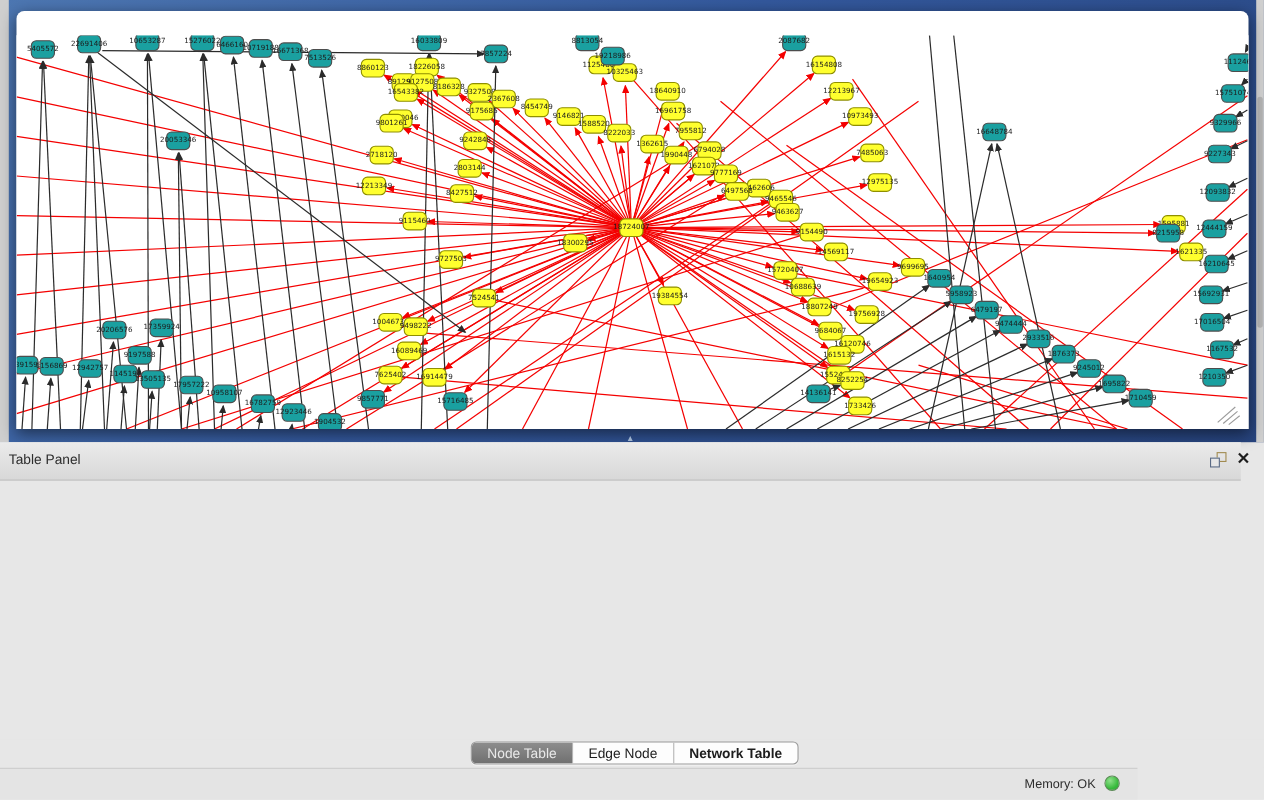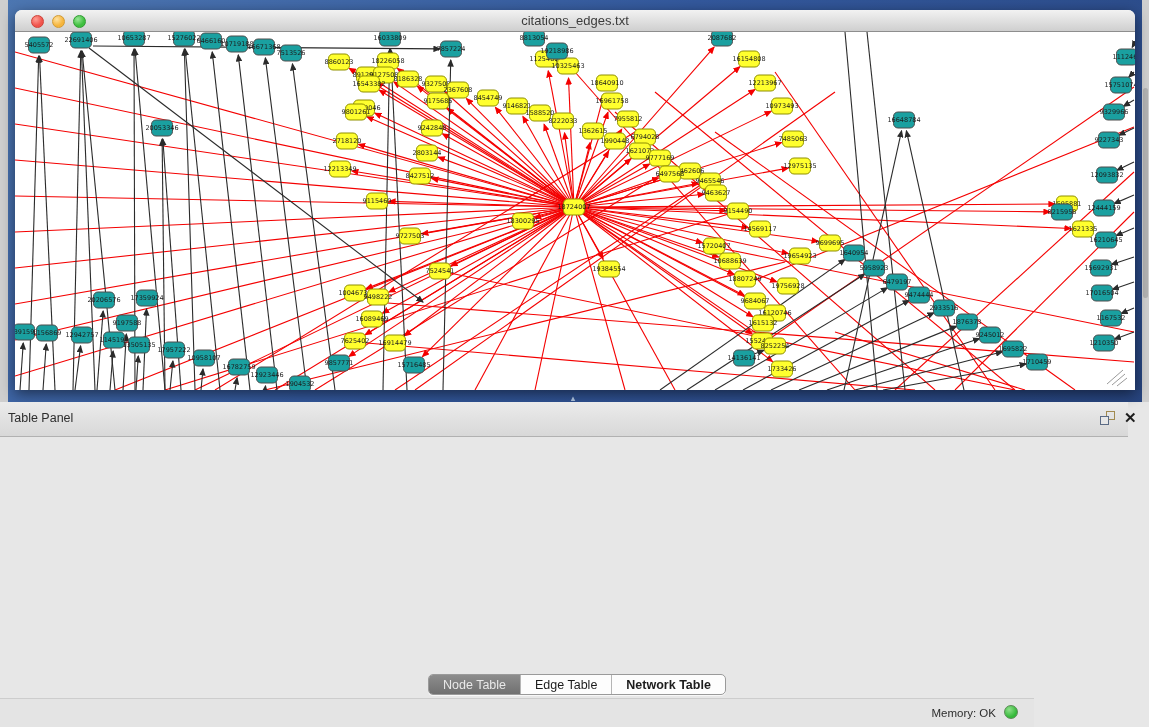--- a/index.html
+++ b/index.html
@@ -43,26 +43,20 @@
 </style>
 </head>
 <body>
 
 <div id="desktop" class="abs">
   <div id="strip-left" class="abs side-strip"></div>
   <div id="strip-right" class="abs side-strip"></div>
   <div id="strip-right-seg" class="abs"></div>
 
   <div id="net-window" class="abs">
-    <div id="net-titlebar" class="abs">
-      <div id="tl-red" class="abs tl"></div>
-      <div id="tl-yellow" class="abs tl"></div>
-      <div id="tl-green" class="abs tl"></div>
-      <div id="net-title" class="abs">citations_edges.txt</div>
-    </div>
     <div id="net-canvas" class="abs">
       <svg id="net" width="1120" height="358" viewBox="0 0 1120 358" xmlns="http://www.w3.org/2000/svg">
           <defs>
             <marker id="ar" markerWidth="7" markerHeight="6" refX="6" refY="3" orient="auto">
               <path d="M0,0L7,3L0,6z" fill="#f40000"></path>
             </marker>
             <marker id="ak" markerWidth="7" markerHeight="6" refX="6" refY="3" orient="auto">
               <path d="M0,0L7,3L0,6z" fill="#2b2b2b"></path>
             </marker>
           </defs>
@@ -739,21 +733,21 @@
   
   
   
   
   
 </div>
 
 <div id="tabbar" class="abs">
   <div id="seg" class="abs">
     <div class="seg-item sel">Node Table</div>
-    <div class="seg-item">Edge Table</div>
+    <div class="seg-item">Edge Node</div>
     <div class="seg-item">Network Table</div>
   </div>
 </div>
 
 <div id="statusbar" class="abs">
   <span id="memory-label">Memory: OK</span>
   <span id="memory-dot"></span>
 </div>
 
 </body></html>

